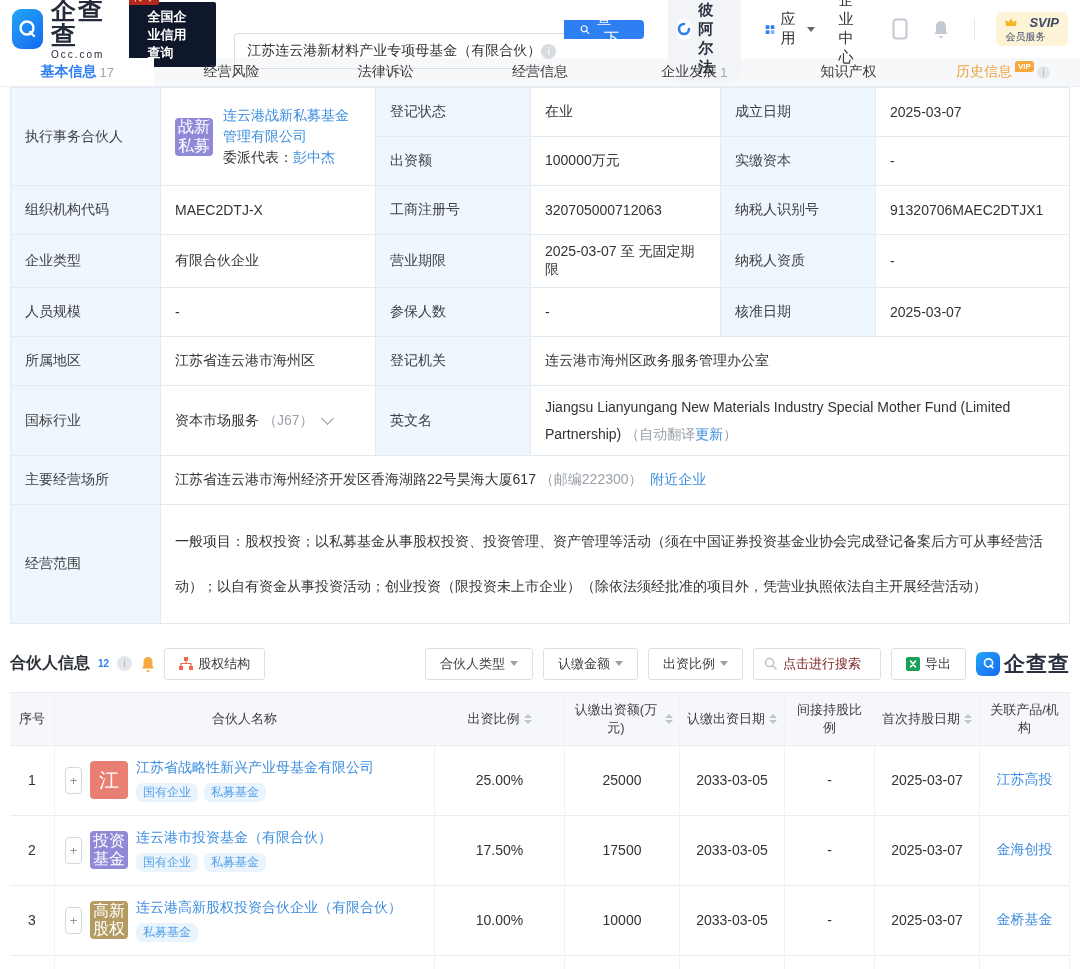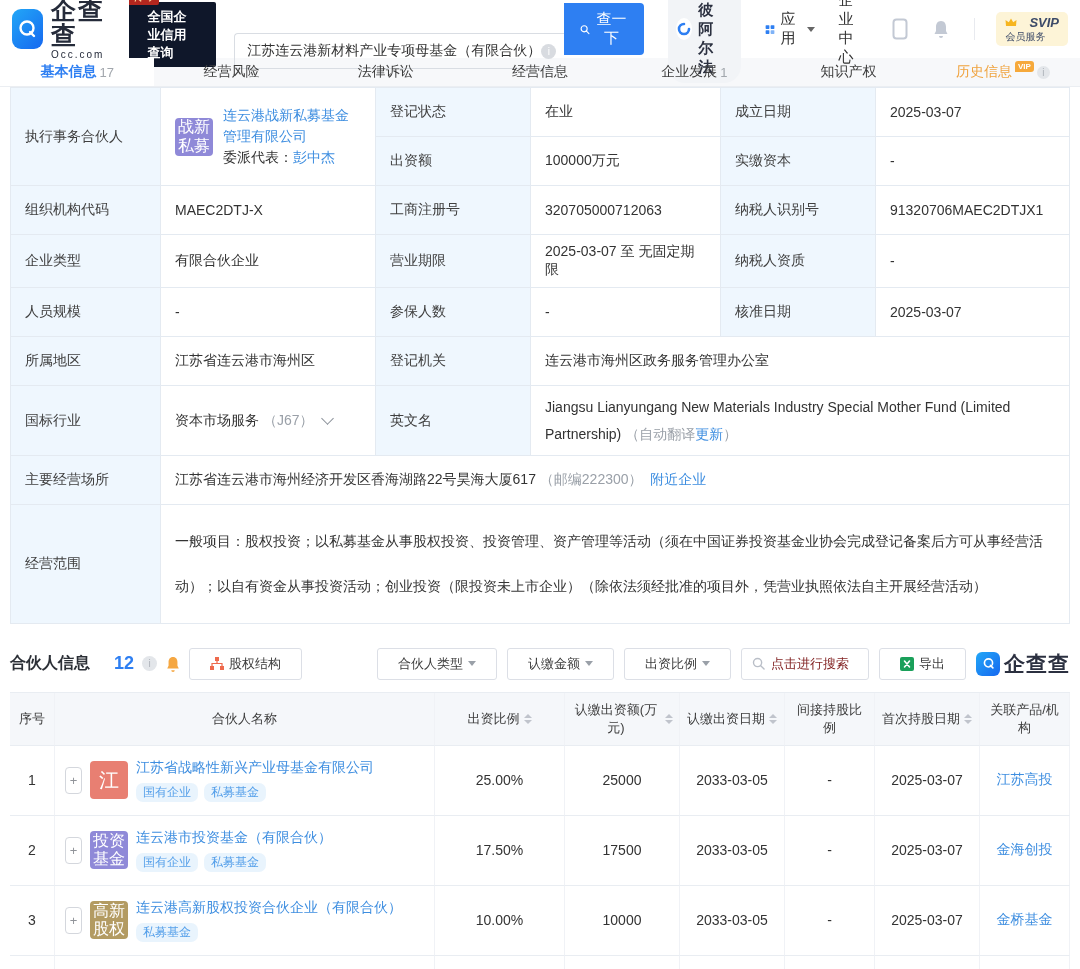--- a/index.html
+++ b/index.html
@@ -17,21 +17,21 @@
   .red-badge { position:relative; background:#0f172a; color:#fff; font-size:13px; font-weight:bold;
     padding:6px 18px 5px; border-radius:2px; margin-left:6px; margin-top:10px; }
   .red-ribbon { position:absolute; top:-13px; left:0; background:#b3271e; color:#ffd9a0; font-size:10px;
     font-style:italic; padding:1px 6px 1px 4px; border-radius:2px 2px 2px 0; }
   .searchbar { display:flex; align-items:center; margin-left:8px; }
   .search-input { width:345px; height:36px; border:1px solid #d9dde3; border-right:none; border-radius:4px 0 0 4px;
     display:flex; align-items:center; padding:0 8px 0 12px; font-size:14px; color:#333;margin-top:44px; }
   .search-input .val { flex:1; white-space:nowrap; overflow:hidden; }
   .gray-circ { width:15px; height:15px; border-radius:50%; background:#d8dbe0; color:#fff; font-size:10px;
     display:flex; align-items:center; justify-content:center; flex:none; }
-  .search-btn { height:52px; padding:0 16px; background:#2e7ff2; color:#fff; font-size:15px; border:none;
+  .search-btn { height:19px; padding:0 16px; background:#2e7ff2; color:#fff; font-size:15px; border:none;
     border-radius:0 4px 4px 0; display:flex; align-items:center; gap:5px; cursor:pointer; }
   .zhibi { display:flex; align-items:center; gap:6px; background:#f2f4f7; border-radius:17px; padding:6px 14px 6px 8px;
     font-size:15px; font-weight:bold; color:#2b3040; margin-left:14px; }
   .zhibi-ic { width:22px; height:22px; border-radius:50%; background:#fff; display:flex; align-items:center; justify-content:center; }
   .hnav { display:flex; align-items:center; gap:6px; font-size:15px; color:#333; margin-left:14px; }
   .caret { width:0; height:0; border-left:4px solid transparent; border-right:4px solid transparent; border-top:5px solid #666; display:inline-block; }
   .hicon { color:#c3c9d4; margin-left:14px; display:flex; }
   .vdiv { width:1px; height:22px; background:#e8eaef; margin-left:14px; }
   .svip { margin-left:12px; background:#fdf4d7; border-radius:5px; padding:4px 9px; line-height:1.1; text-align:left; }
   .svip .l1 { font-size:13px; font-weight:bold; font-style:italic; color:#3c4a68; display:flex; align-items:center; gap:12px; }
@@ -65,24 +65,24 @@
   .avatar.big1 { font-size:20px; }
   .exec-txt { line-height:1.5; }
   .chev { width:9px; height:9px; border-right:1.5px solid #8a9099; border-bottom:1.5px solid #8a9099;
     transform:rotate(45deg); display:inline-block; margin-left:10px; margin-top:-4px; }
   .scope-cell { line-height:3.2; align-items:flex-start; padding-top:14px; padding-bottom:14px; }
   .en-cell { line-height:1.9; }
 
   
   .sec-head { margin:24px 10px 12px; display:flex; align-items:center; gap:8px; }
   .sec-title { font-size:16px; font-weight:bold; color:#2b2f36; }
-  .sec-count { font-size:18px; font-weight:bold; color:#2e7ff2;margin-left:16px; }
+  .sec-count { font-size:10px; font-weight:bold; color:#2e7ff2; }
   .bell { display:flex; }
   .btn { display:inline-flex; align-items:center; gap:5px; border:1px solid #dcdfe6; background:#fff;
-    border-radius:3px; padding:6px 20px; font-size:13px; color:#3c3c3c; cursor:pointer; }
+    border-radius:3px; padding:6px 14px; font-size:13px; color:#3c3c3c; cursor:pointer; }
   .filters { margin-left:auto; display:flex; align-items:center; gap:10px; }
   .filter-caret { width:0; height:0; border-left:4px solid transparent; border-right:4px solid transparent; border-top:5px solid #9aa0a8; }
   .mini-search { display:flex; align-items:center; gap:6px; border:1px solid #dcdfe6; border-radius:3px;
     padding:6px 10px; font-size:13px; color:#7f1d1d; width:128px; background:#fff; }
   .wm { display:flex; align-items:center; gap:4px; }
   .wm .wm-ic { width:24px; height:24px; border-radius:6px; background:linear-gradient(135deg,#22a7f7,#1668f0);
     display:flex; align-items:center; justify-content:center; }
   .wm .wm-tx { font-size:21px; font-weight:bold; color:#2b3040; letter-spacing:1px; white-space:nowrap; }
 
   .ptable { margin:0 10px; border-top:1px solid #e9edf2; }

